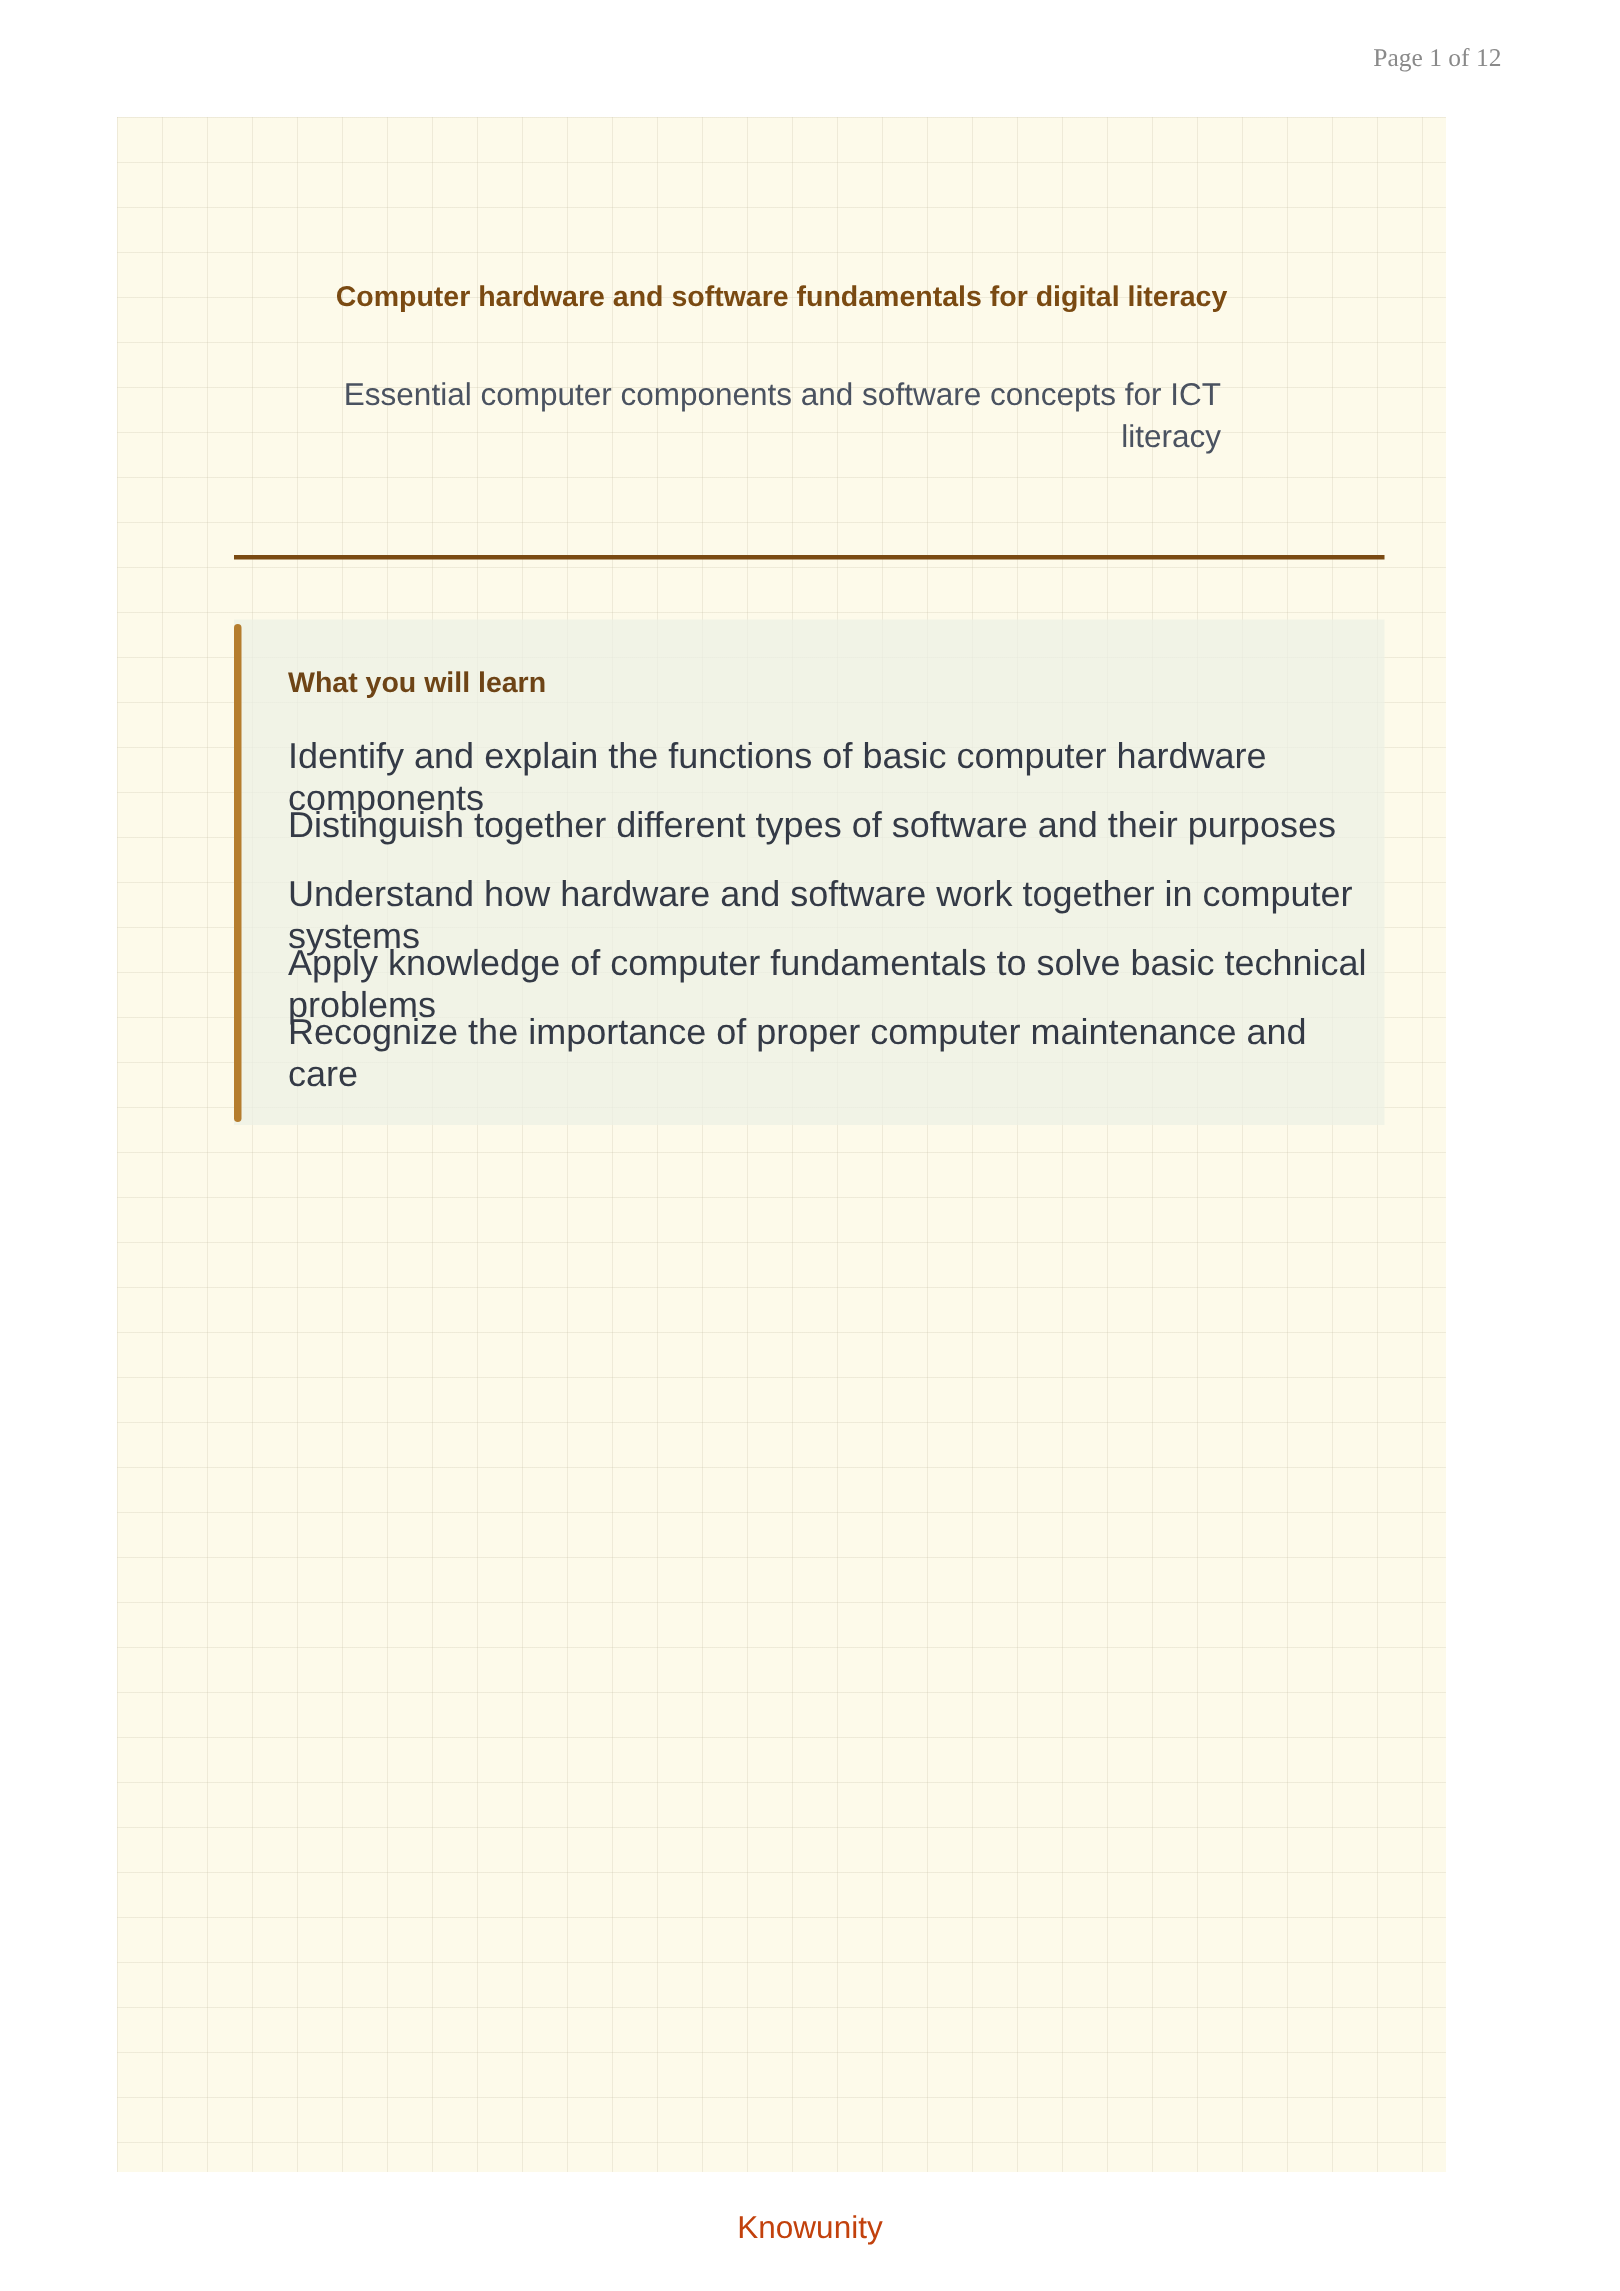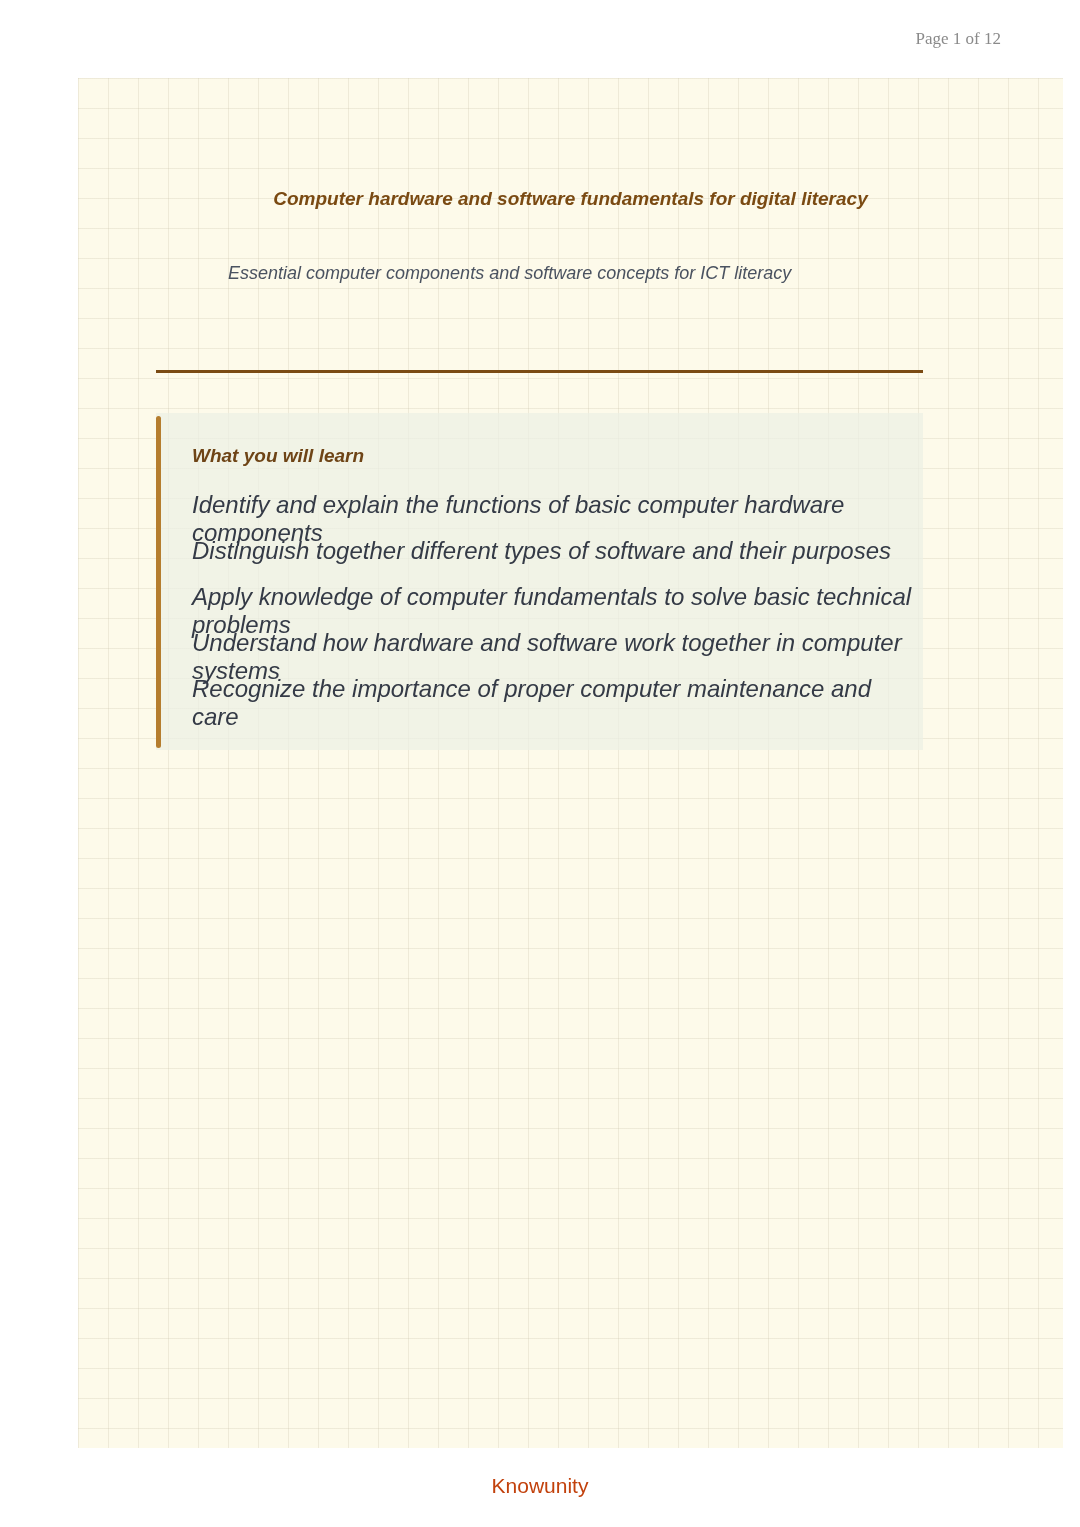--- a/index.html
+++ b/index.html
@@ -1,29 +1,28 @@
 <!DOCTYPE html>
 <html><head>
 <meta charset="utf-8">
 <style>
   html, body { margin:0; padding:0; background:#ffffff; }
   body { width:1080px; height:1527px; position:relative; overflow:hidden; font-family:"Liberation Sans", sans-serif; }
   .page-num { position:absolute; top:29px; right:79px; font-family:Liberation Serif, serif; font-size:17px; color:#8a8a8a; }
   .paper {
-    position:absolute; left:78px; top:78px; width:985px; height:1370px;
+    position:absolute; left:78px; top:78px; width:886px; height:1370px;
     background-color:#fdfaea;
     background-image:
       linear-gradient(to right, rgba(200,195,170,0.28) 1px, transparent 1px),
       linear-gradient(to bottom, rgba(200,195,170,0.28) 1px, transparent 1px);
     background-size:30px 30px;
     background-position:0 0;
-    font-style:italic;
   }
   .title { position:absolute; left:0; right:0; top:110px; text-align:center; font-size:19px; font-weight:bold; color:#7a4a12; }
-  .subtitle { position:absolute; left:150px; right:150px; top:172px; text-align:left; font-size:18px; line-height:46px; color:#4a5260; }
+  .subtitle { position:absolute; left:150px; right:150px; top:172px; text-align:right; font-size:21px; line-height:28px; color:#4a5260; }
   .rule { position:absolute; left:78px; width:767px; top:292px; height:3px; background:#7a4a12; }
   .box { position:absolute; left:78px; top:335px; width:767px; height:337px; background:rgba(235,240,228,0.72); }
   .box-bar { position:absolute; left:0; top:3px; width:5px; height:332px; background:#b57d2e; border-radius:3px; }
   .box-heading { position:absolute; left:36px; top:32px; font-size:19px; font-weight:bold; color:#6e4416; }
   .objectives { position:absolute; left:36px; top:78px; margin:0; padding:0; list-style:none; }
   .objectives li { font-size:24px; color:#343a46; height:46px; line-height:28px; }
   .footer { position:absolute; left:0; right:0; top:1474px; text-align:center; font-size:21px; color:#c2410c; }
 </style>
 </head>
 <body>
@@ -34,20 +33,20 @@
   <div class="title">Computer hardware and software fundamentals for digital literacy</div>
   <div class="subtitle">Essential computer components and software concepts for ICT literacy</div>
   <div class="rule"></div>
 
   <div class="box">
     <div class="box-bar"></div>
     <div class="box-heading">What you will learn</div>
     <ul class="objectives">
       <li>Identify and explain the functions of basic computer hardware components</li>
       <li>Distinguish together different types of software and their purposes</li>
+      <li>Understand how hardware and software work together in computer systems</li>
       <li>Apply knowledge of computer fundamentals to solve basic technical problems</li>
-      <li>Understand how hardware and software work together in computer systems</li>
       <li>Recognize the importance of proper computer maintenance and care</li>
     </ul>
   </div>
 </div>
 
 <div class="footer">Knowunity</div>
 
 </body></html>

